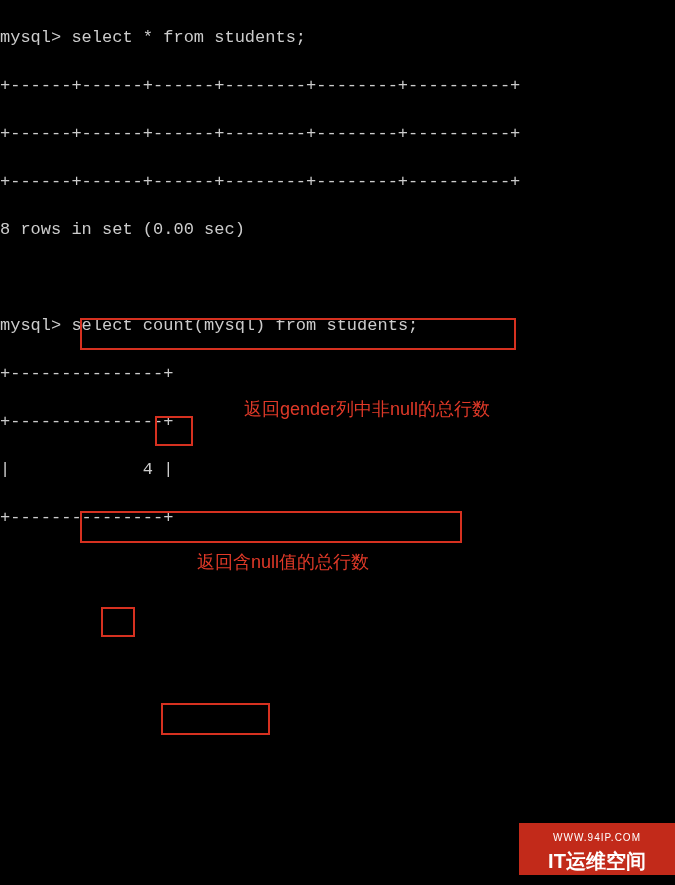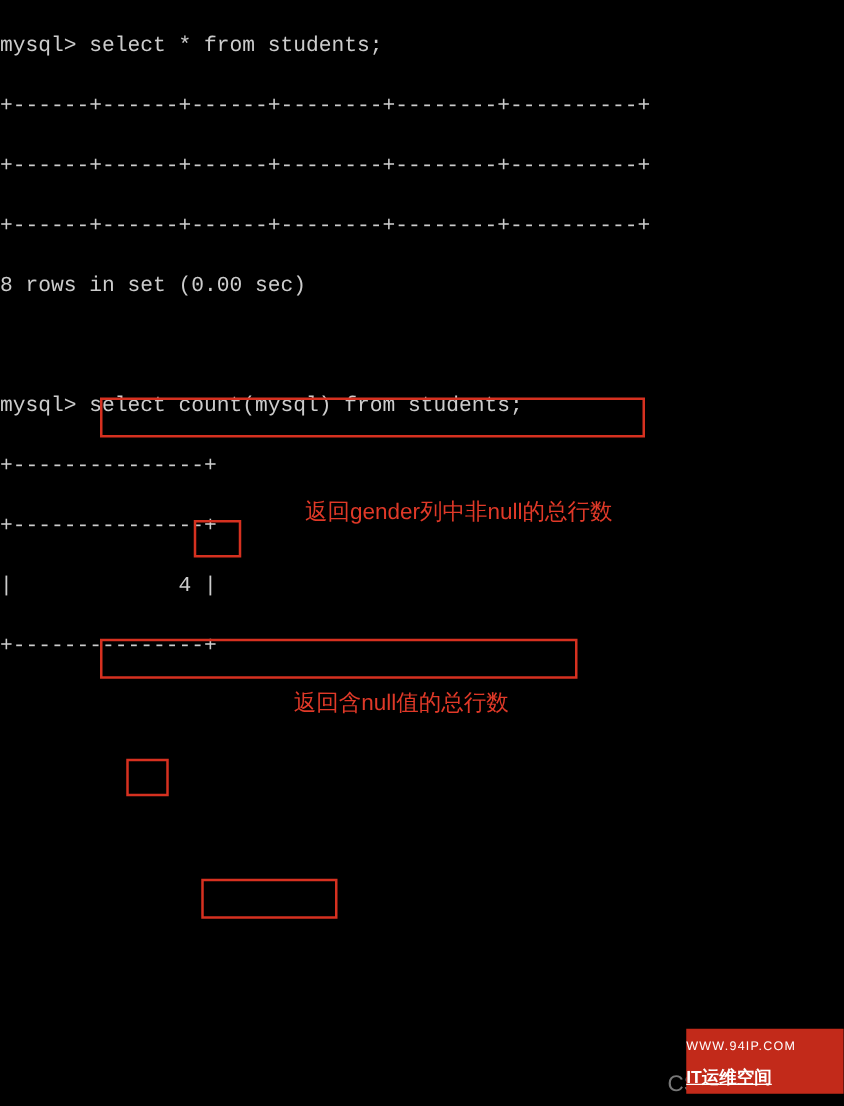--- a/index.html
+++ b/index.html
@@ -40,28 +40,29 @@
     right: 90px;
     bottom: 6px;
     color: #777;
     font-family: Arial, sans-serif;
     font-size: 18px;
   }
   .wm-94ip-block {
     position: absolute;
     right: 0;
     bottom: 10px;
-    width: 126px;
+    width: 156px;
     background: #c22a1a;
     color: #fff;
     font-family: "Microsoft YaHei", Arial, sans-serif;
+    text-align: center;
     padding: 3px 0;
   }
   .wm-94ip-block .l1 { font-size: 10px; letter-spacing: 1px; }
-  .wm-94ip-block .l2 { font-size: 14px; font-weight: 700; line-height: 22px; text-decoration: underline; }
+  .wm-94ip-block .l2 { font-size: 20px; font-weight: 700; line-height: 22px; }
 </style>
 </head>
 <body>
 
 <div class="terminal">
 <div class="line"><span>mysql&gt;</span> <span>select * from students;</span></div>
 <div class="line">+------+------+------+--------+--------+----------+</div>
 <div class="line">+------+------+------+--------+--------+----------+</div>
 <div class="line">+------+------+------+--------+--------+----------+</div>
 <div class="line">8 rows in set (0.00 sec)</div>
@@ -89,19 +90,19 @@
 
 </div>
 
 <div class="box1" style="left:80px; top:318px; width:432px; height:28px;"></div>
 <div class="box1" style="left:155px; top:416px; width:34px; height:26px;"></div>
 <div class="box1" style="left:80px; top:511px; width:378px; height:28px;"></div>
 <div class="box1" style="left:101px; top:607px; width:30px; height:26px;"></div>
 <div class="box1" style="left:161px; top:703px; width:105px; height:28px;"></div>
 
 <div class="anno" style="left:244px; top:357px;margin-top:40px;">返回gender列中非null的总行数</div>
-<div class="anno" style="left:197px; top:550px;margin-left:38px;">返回含null值的总行数</div>
+<div class="anno" style="left:197px; top:550px;">返回含null值的总行数</div>
 
 <div class="wm-csdn">CSDN  </div>
 <div class="wm-94ip-block">
   <div class="l1">WWW.94IP.COM</div>
   <div class="l2">IT运维空间</div>
 </div>
 
 </body></html>

